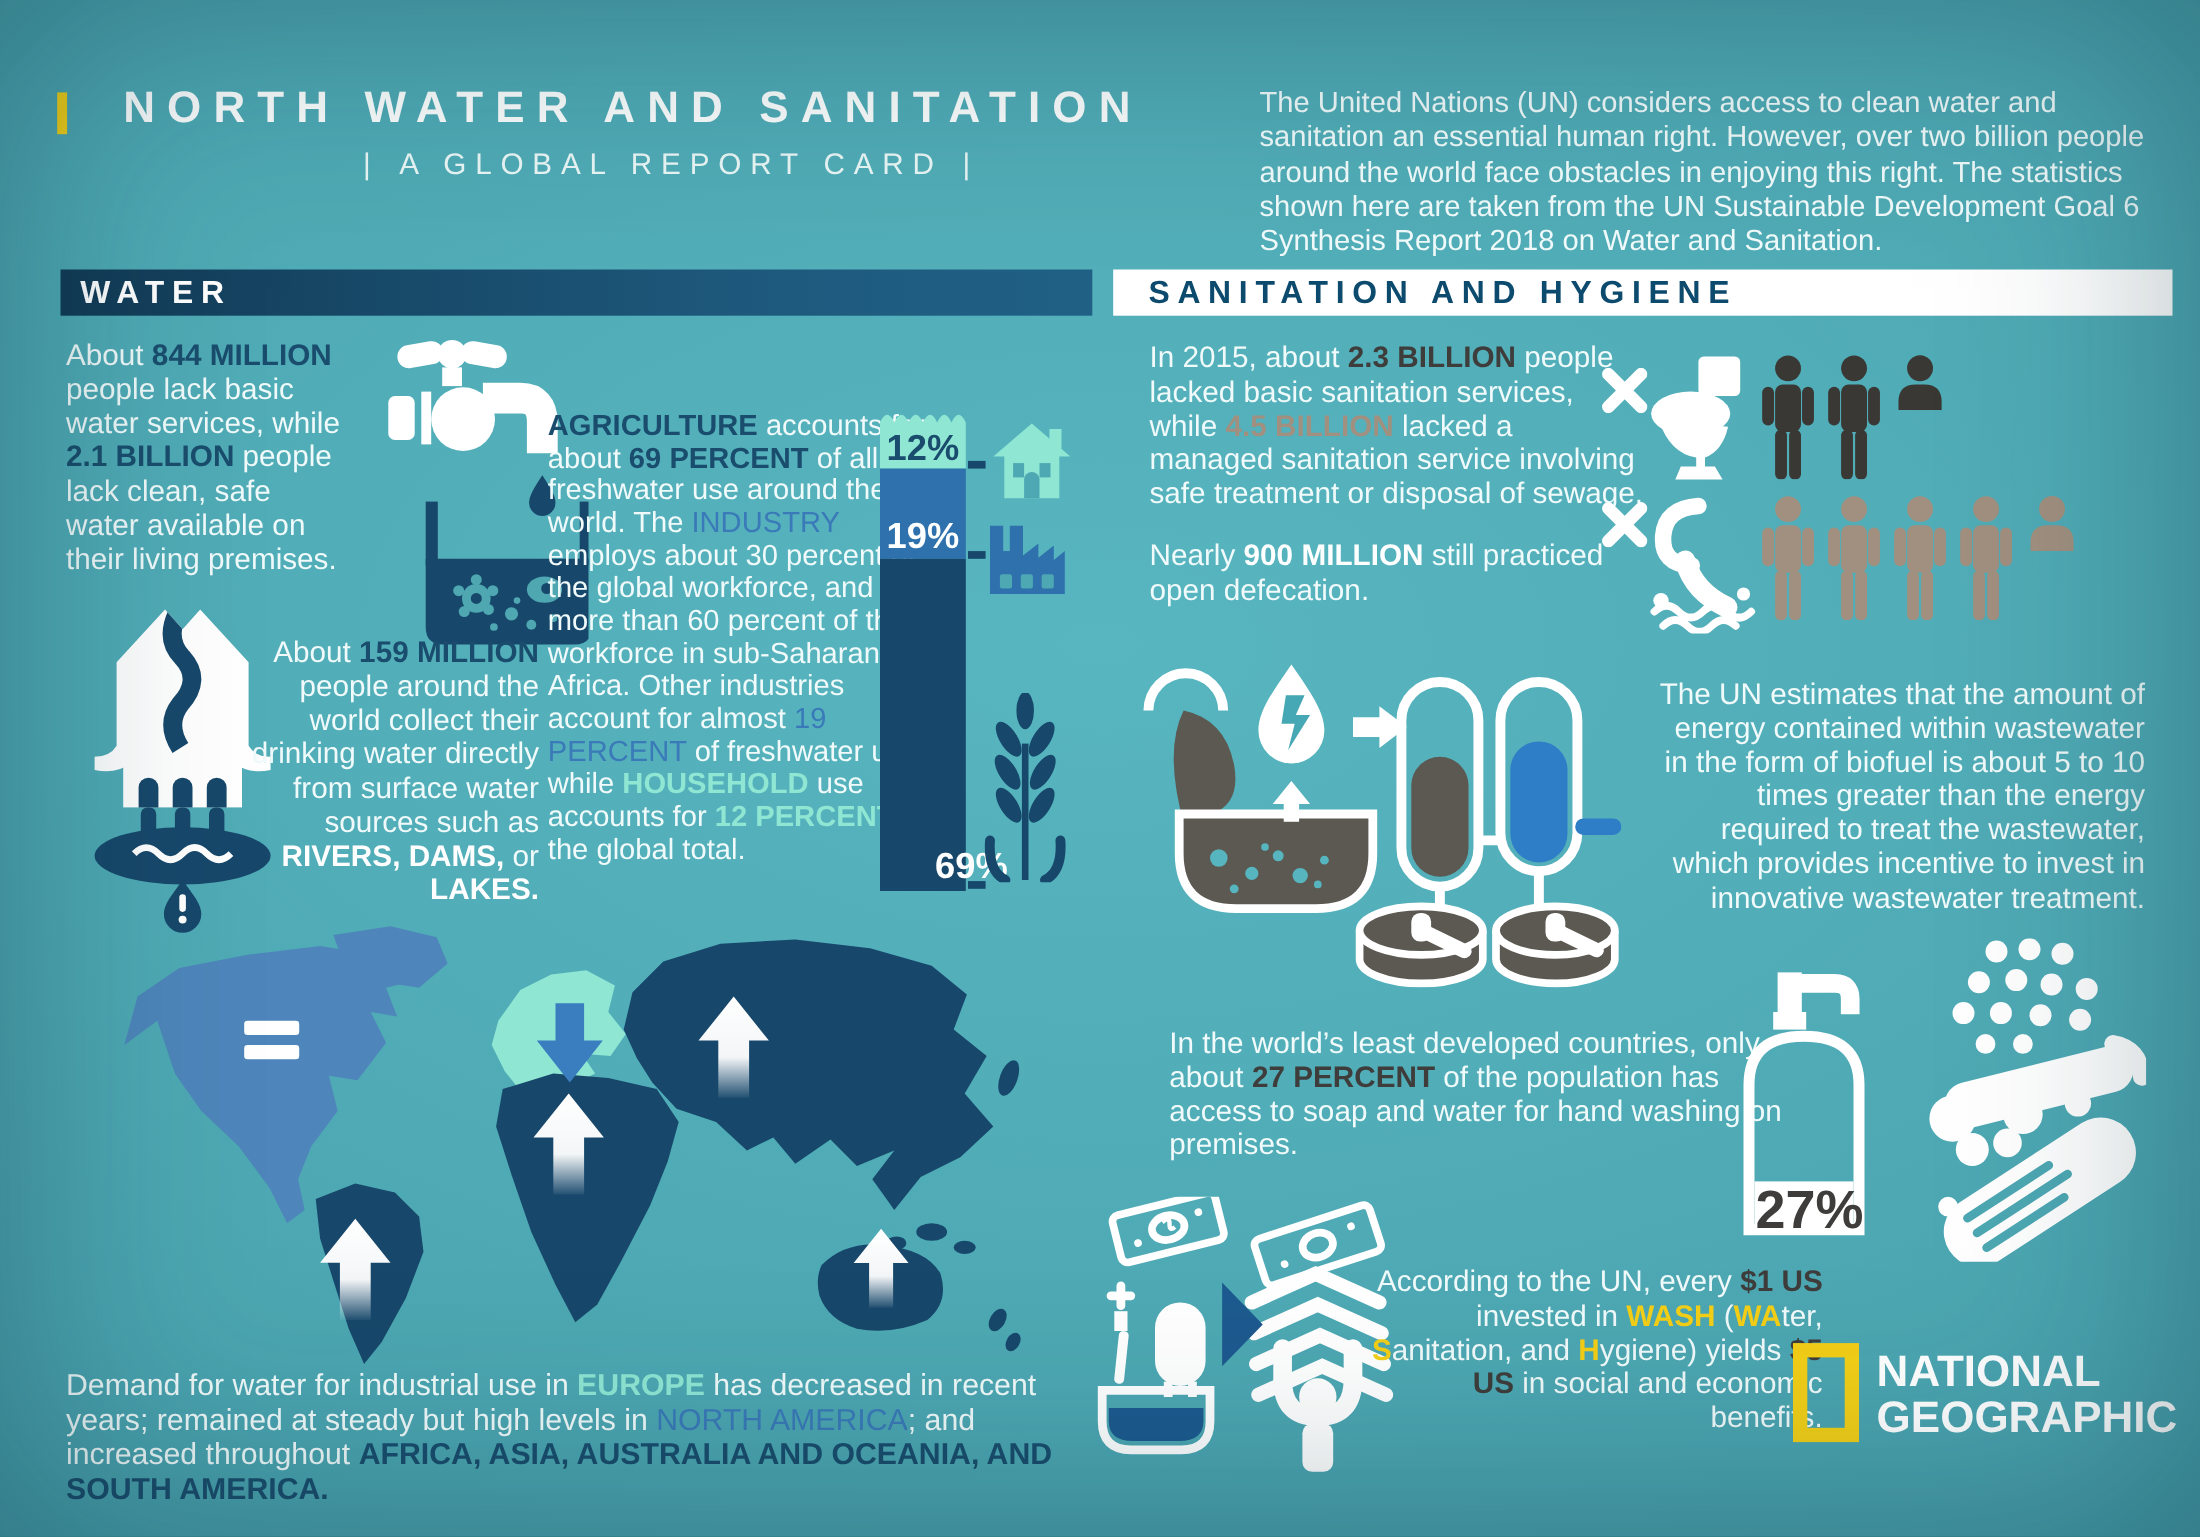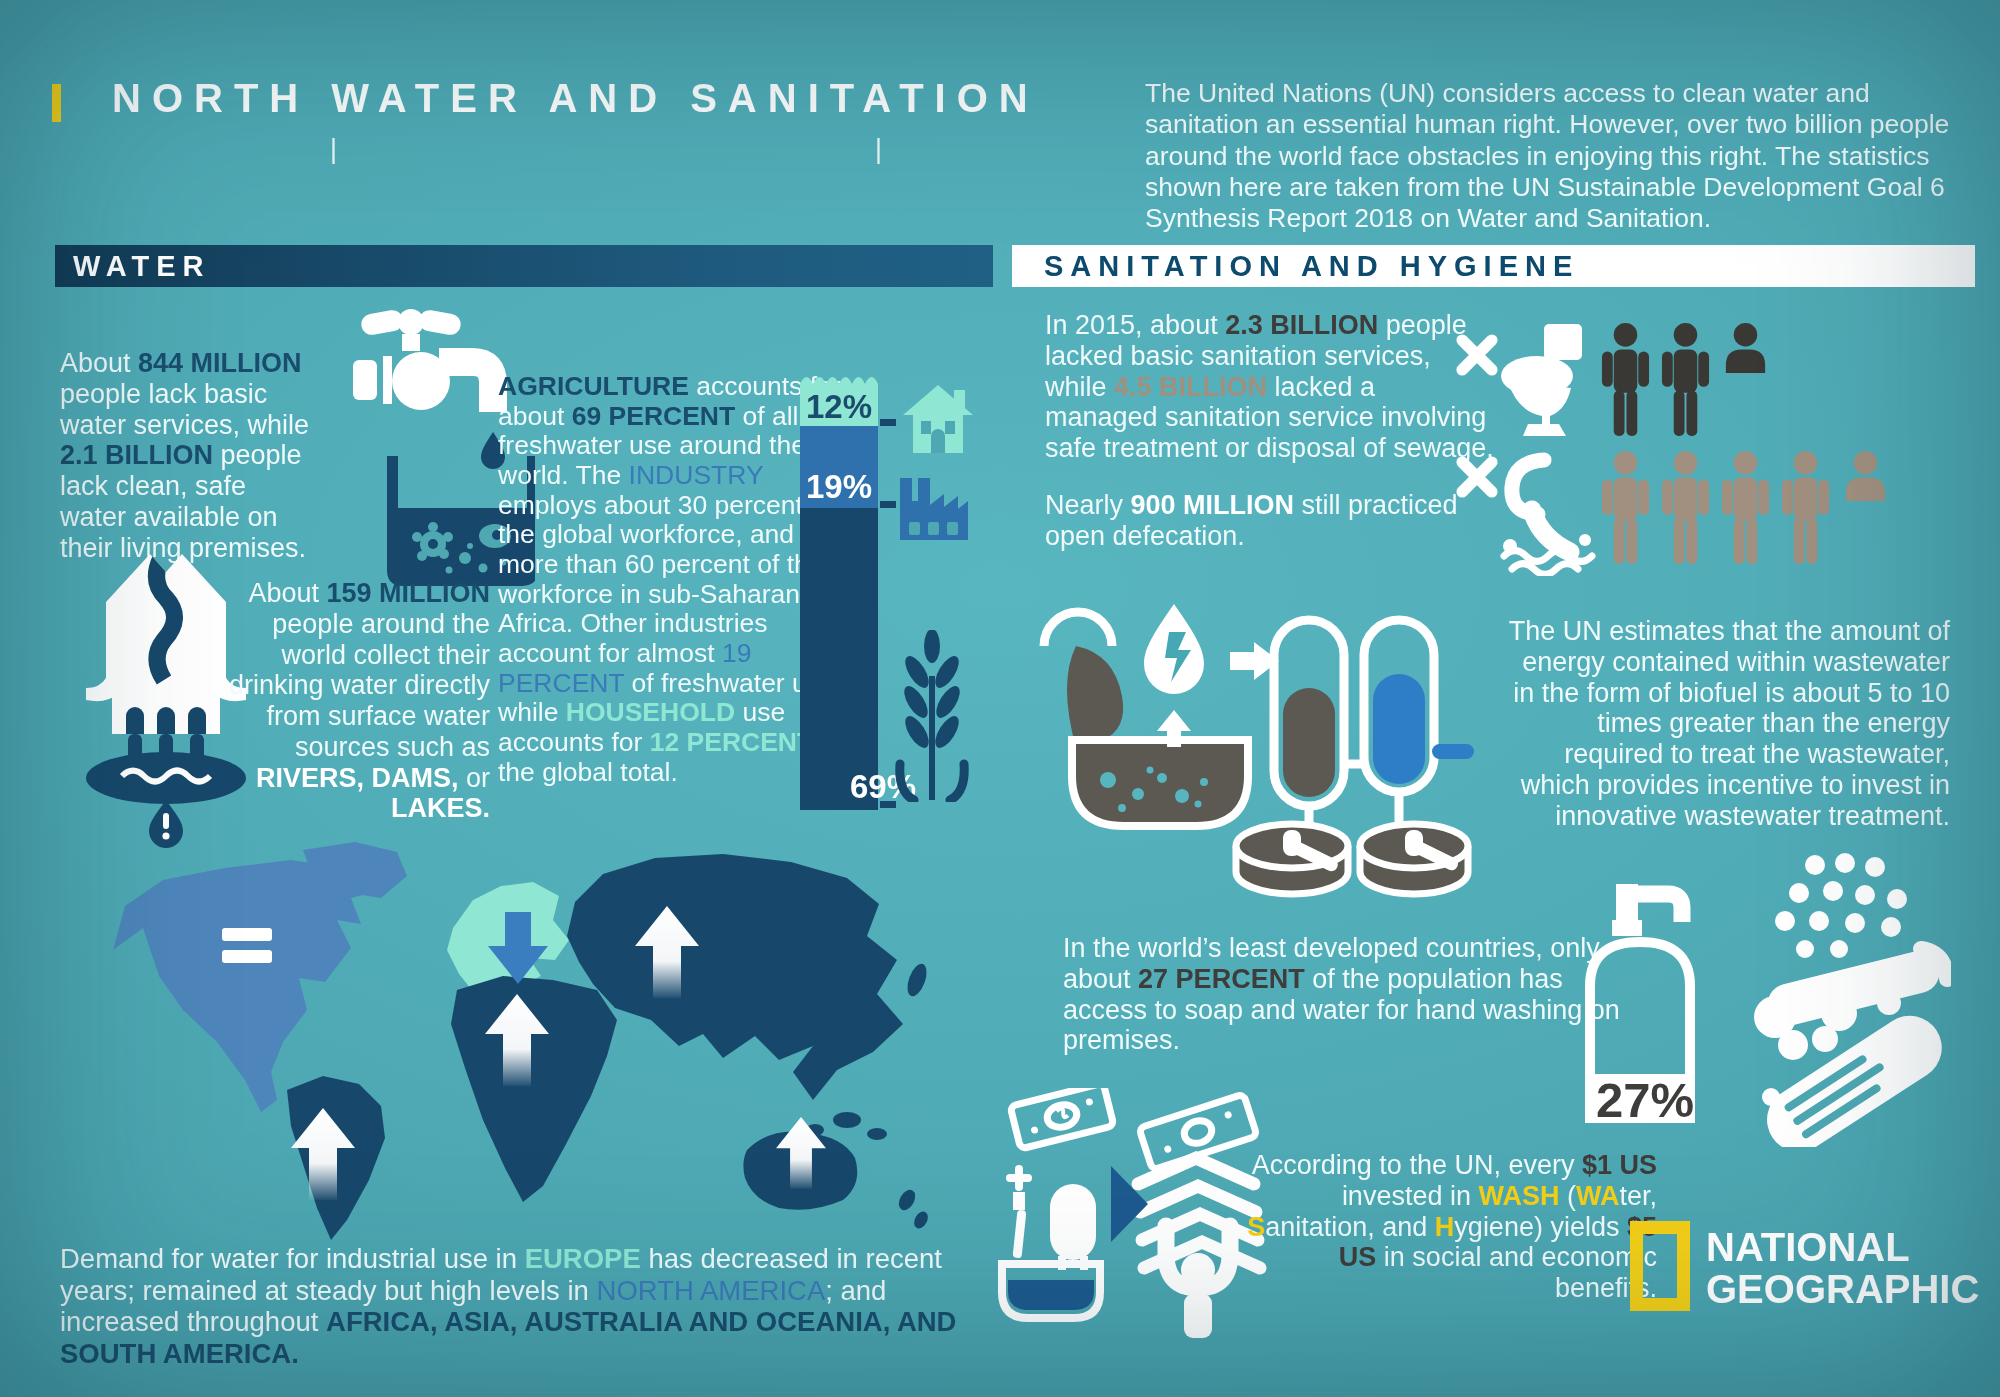--- a/index.html
+++ b/index.html
@@ -56,28 +56,29 @@
         <rect x="-6" y="16" width="56" height="12" rx="6" transform="rotate(45 22 22)" fill="#fff"></rect>
         <rect x="-6" y="16" width="56" height="12" rx="6" transform="rotate(-45 22 22)" fill="#fff"></rect>
       </symbol>
     </defs>
   </svg>
 
   <div class="abs" style="left:52px;top:84px;width:9px;height:38px;background:#f3cf17;"></div>
   <div class="abs page-title" style="left:112px;top:76px;">NORTH WATER AND SANITATION</div>
   <div class="abs page-subtitle" style="left:330px;top:134px;width:560px;">
     <span>|</span>
+    <span>A GLOBAL REPORT CARD</span>
     <span>|</span>
   </div>
   <div class="abs para" style="left:1145px;top:78px;width:845px;line-height:1.18;font-size:26.5px;">The United Nations (UN) considers access to clean water and sanitation an essential human right. However, over two billion people around the world face obstacles in enjoying this right. The statistics shown here are taken from the UN Sustainable Development Goal 6 Synthesis Report 2018 on Water and Sanitation.</div>
 
   <div class="abs section-bar" style="left:55px;top:245px;width:938px;background:linear-gradient(90deg,#123b56,#1e5a7e 70%,#206085);color:#ffffff;padding-left:18px;box-sizing:border-box;">WATER</div>
   <div class="abs section-bar" style="left:1012px;top:245px;width:963px;background:#ffffff;color:#0c4a6e;padding-left:32px;box-sizing:border-box;">SANITATION AND HYGIENE</div>
 
-  <div class="abs para" style="left:60px;top:308px;width:258px;margin-top:40px;"><span>About </span><span class="seg-navy">844 MILLION</span><span> people lack basic water services, while </span><span class="seg-navy">2.1 BILLION</span><span> people lack clean, safe water available on their living premises.</span></div>
+  <div class="abs para" style="left:60px;top:308px;width:258px;"><span>About </span><span class="seg-navy">844 MILLION</span><span> people lack basic water services, while </span><span class="seg-navy">2.1 BILLION</span><span> people lack clean, safe water available on their living premises.</span></div>
 
   <svg class="abs" style="left:295px;top:296px;" width="240" height="300" viewBox="0 0 240 300">
     <circle cx="116" cy="26" r="13" fill="#fff"></circle>
     <rect x="66" y="16" width="42" height="21" rx="10.5" fill="#fff" transform="rotate(-10 87 26)"></rect>
     <rect x="124" y="16" width="42" height="21" rx="10.5" fill="#fff" transform="rotate(10 145 26)"></rect>
     <rect x="107" y="38" width="18" height="17" fill="#fff"></rect>
     <rect x="58" y="64" width="24" height="40" rx="6" fill="#fff"></rect>
     <rect x="88" y="60" width="9" height="48" fill="#fff"></rect>
     <circle cx="126" cy="85" r="29" fill="#fff"></circle>
     <path d="M144 66 h34 q20 0 20 22 v28" stroke="#fff" stroke-width="28" fill="none"></path>

